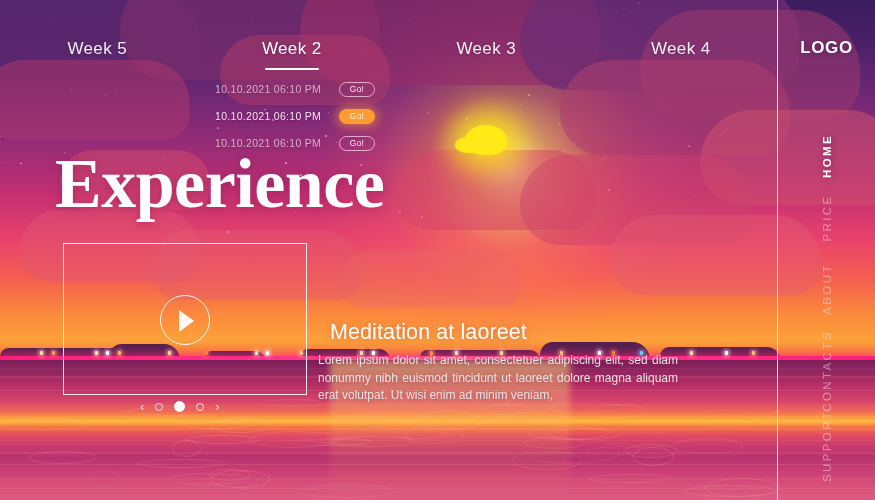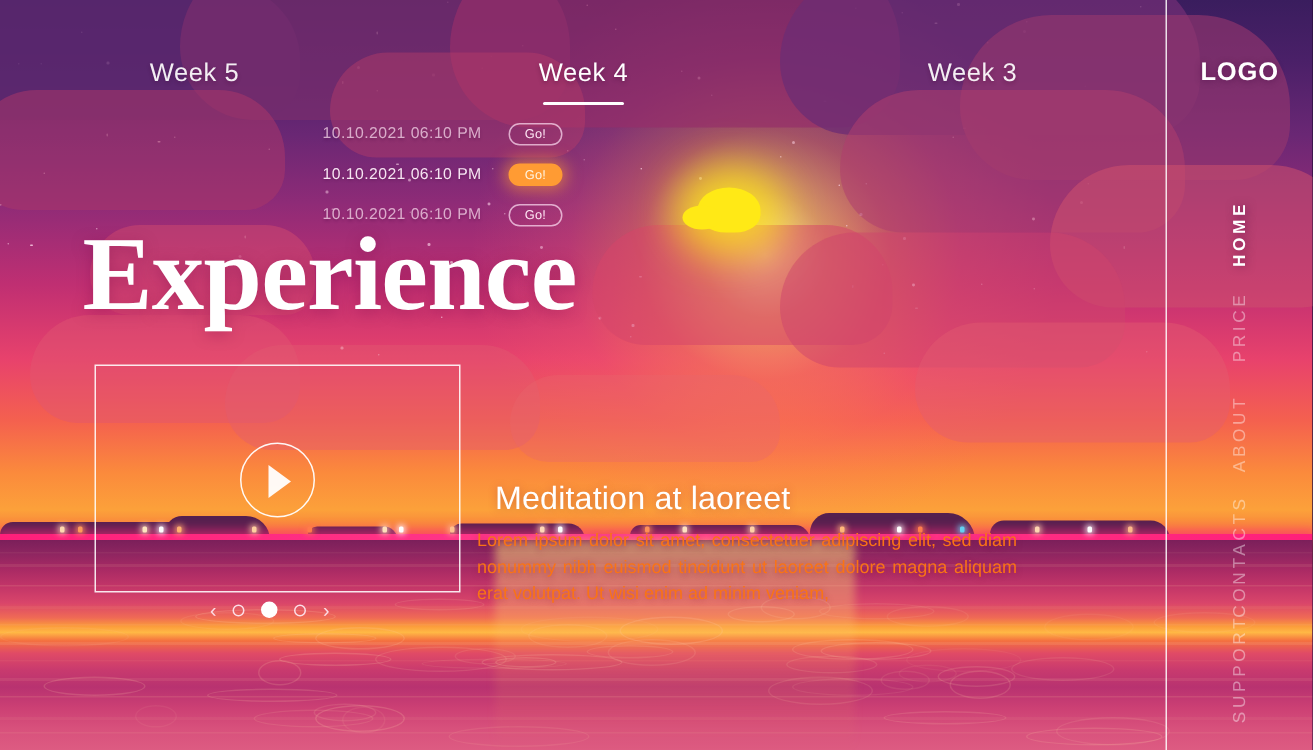--- a/index.html
+++ b/index.html
@@ -172,21 +172,21 @@
   .dot.on { background:#ffffff; border-color:#ffffff; width:11px; height:11px; }
 
   
   .subtitle {
     position:absolute; left:330px; top:320px; width:348px;
     color:#ffffff; font-size:21.5px; font-weight:400; letter-spacing:.1px;
     text-shadow:0 1px 6px rgba(150,30,60,.35);
   }
   .paragraph {
     position:absolute; left:318px; top:352px; width:360px;
-    color:#f97316; font-size:12px; line-height:17.5px;
+    color:#e5e5e5; font-size:12px; line-height:17.5px;
     text-align:justify; text-shadow:0 1px 4px rgba(140,20,60,.45);
   }
 
   
   .divider {
     position:absolute; left:777px; top:0; width:1.4px; height:500px;
     background:rgba(255,255,255,.85);
   }
   .sidebar { position:absolute; left:778px; top:0; width:97px; height:500px; }
   .logo {
@@ -417,22 +417,23 @@
       <div class="ripple" style="left: 507px; top: 397px; width: 47px; height: 16px; opacity: 0.44;"></div>
       <div class="ripple" style="left: 512px; top: 451px; width: 70px; height: 19px; opacity: 0.38;"></div>
       <div class="ripple" style="left: 528px; top: 426px; width: 81px; height: 14px; opacity: 0.49;"></div>
       <div class="ripple" style="left: 413px; top: 411px; width: 69px; height: 19px; opacity: 0.58;"></div>
       <div class="ripple" style="left: 696px; top: 409px; width: 60px; height: 18px; opacity: 0.24;"></div>
       <div class="ripple" style="left: 599px; top: 443px; width: 39px; height: 12px; opacity: 0.24;"></div>
     </div>
 
   <div class="weeks" id="weeks">
       <div class="week"><span>Week 5</span></div>
-      <div class="week active"><span>Week 4</span><span class="underline"></span></div>
+      <div class="week active"><span>Week 2</span><span class="underline"></span></div>
       <div class="week"><span>Week 3</span></div>
+      <div class="week"><span>Week 4</span></div>
     </div>
 
   <div class="schedule" id="schedule">
       <div class="sched-row dim">
         <span class="sched-time">10.10.2021 06:10 PM</span>
         <span class="go-btn">Go!</span>
       </div>
       <div class="sched-row">
         <span class="sched-time">10.10.2021 06:10 PM</span>
         <span class="go-btn active">Go!</span>

